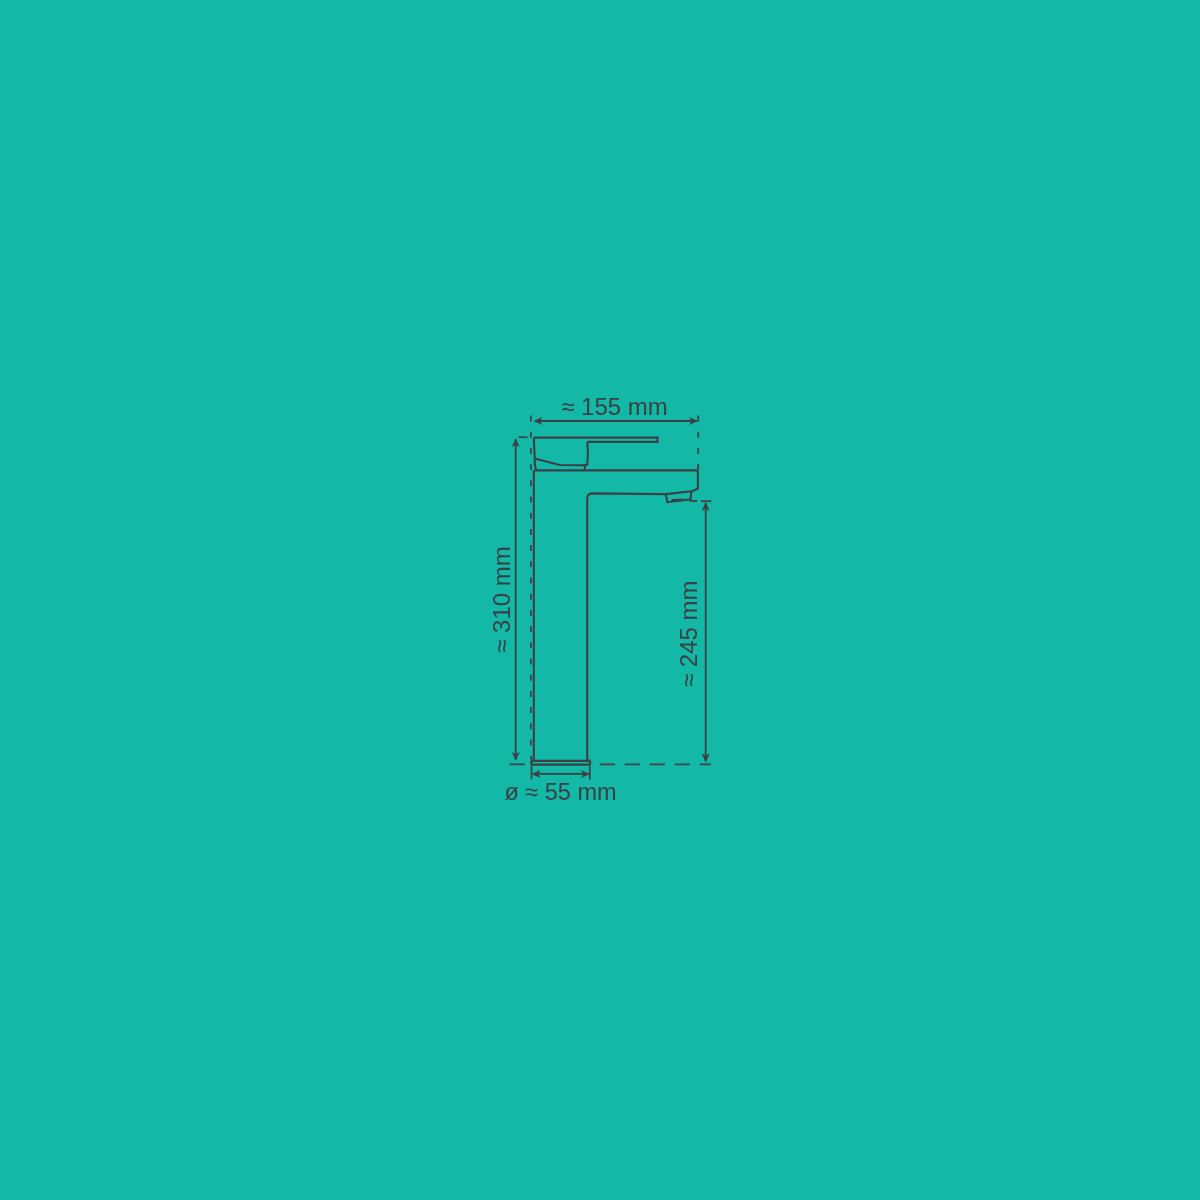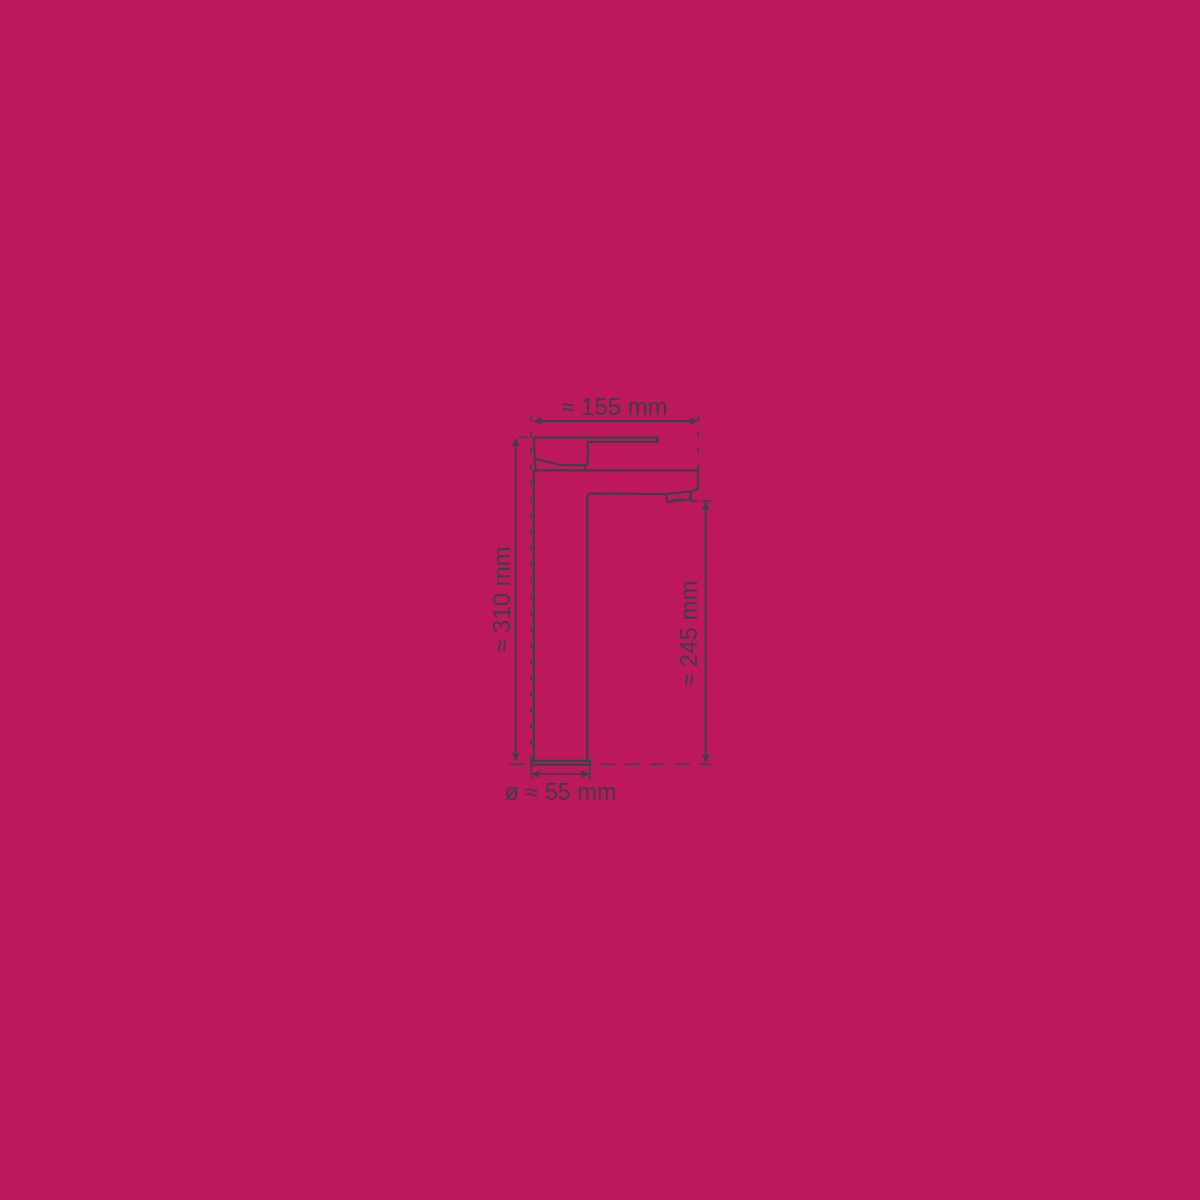--- a/index.html
+++ b/index.html
@@ -1,17 +1,17 @@
 <!DOCTYPE html>
 <html><head>
 <meta charset="utf-8">
 <title>Faucet dimension drawing</title>
 <style>
   html,body{margin:0;padding:0;background:#ffffff;}
-  .page{width:1200px;height:1200px;position:relative;background:#be185d;overflow:hidden;}
+  .page{width:1200px;height:1200px;position:relative;background:#14b8a6;overflow:hidden;}
   svg{position:absolute;left:0;top:0;}
   text{font-family:"Liberation Sans", sans-serif;fill:#3a4045;}
 </style>
 </head>
 <body>
 <div class="page">
 <svg width="1200" height="1200" viewBox="0 0 1200 1200" fill="none" stroke-linecap="butt">
   <g stroke="#3a4045" stroke-width="2.1">
 
     <path d="M533.8,437.6 L657.6,437.6 L657.6,441.9 L587.3,441.9"></path>

